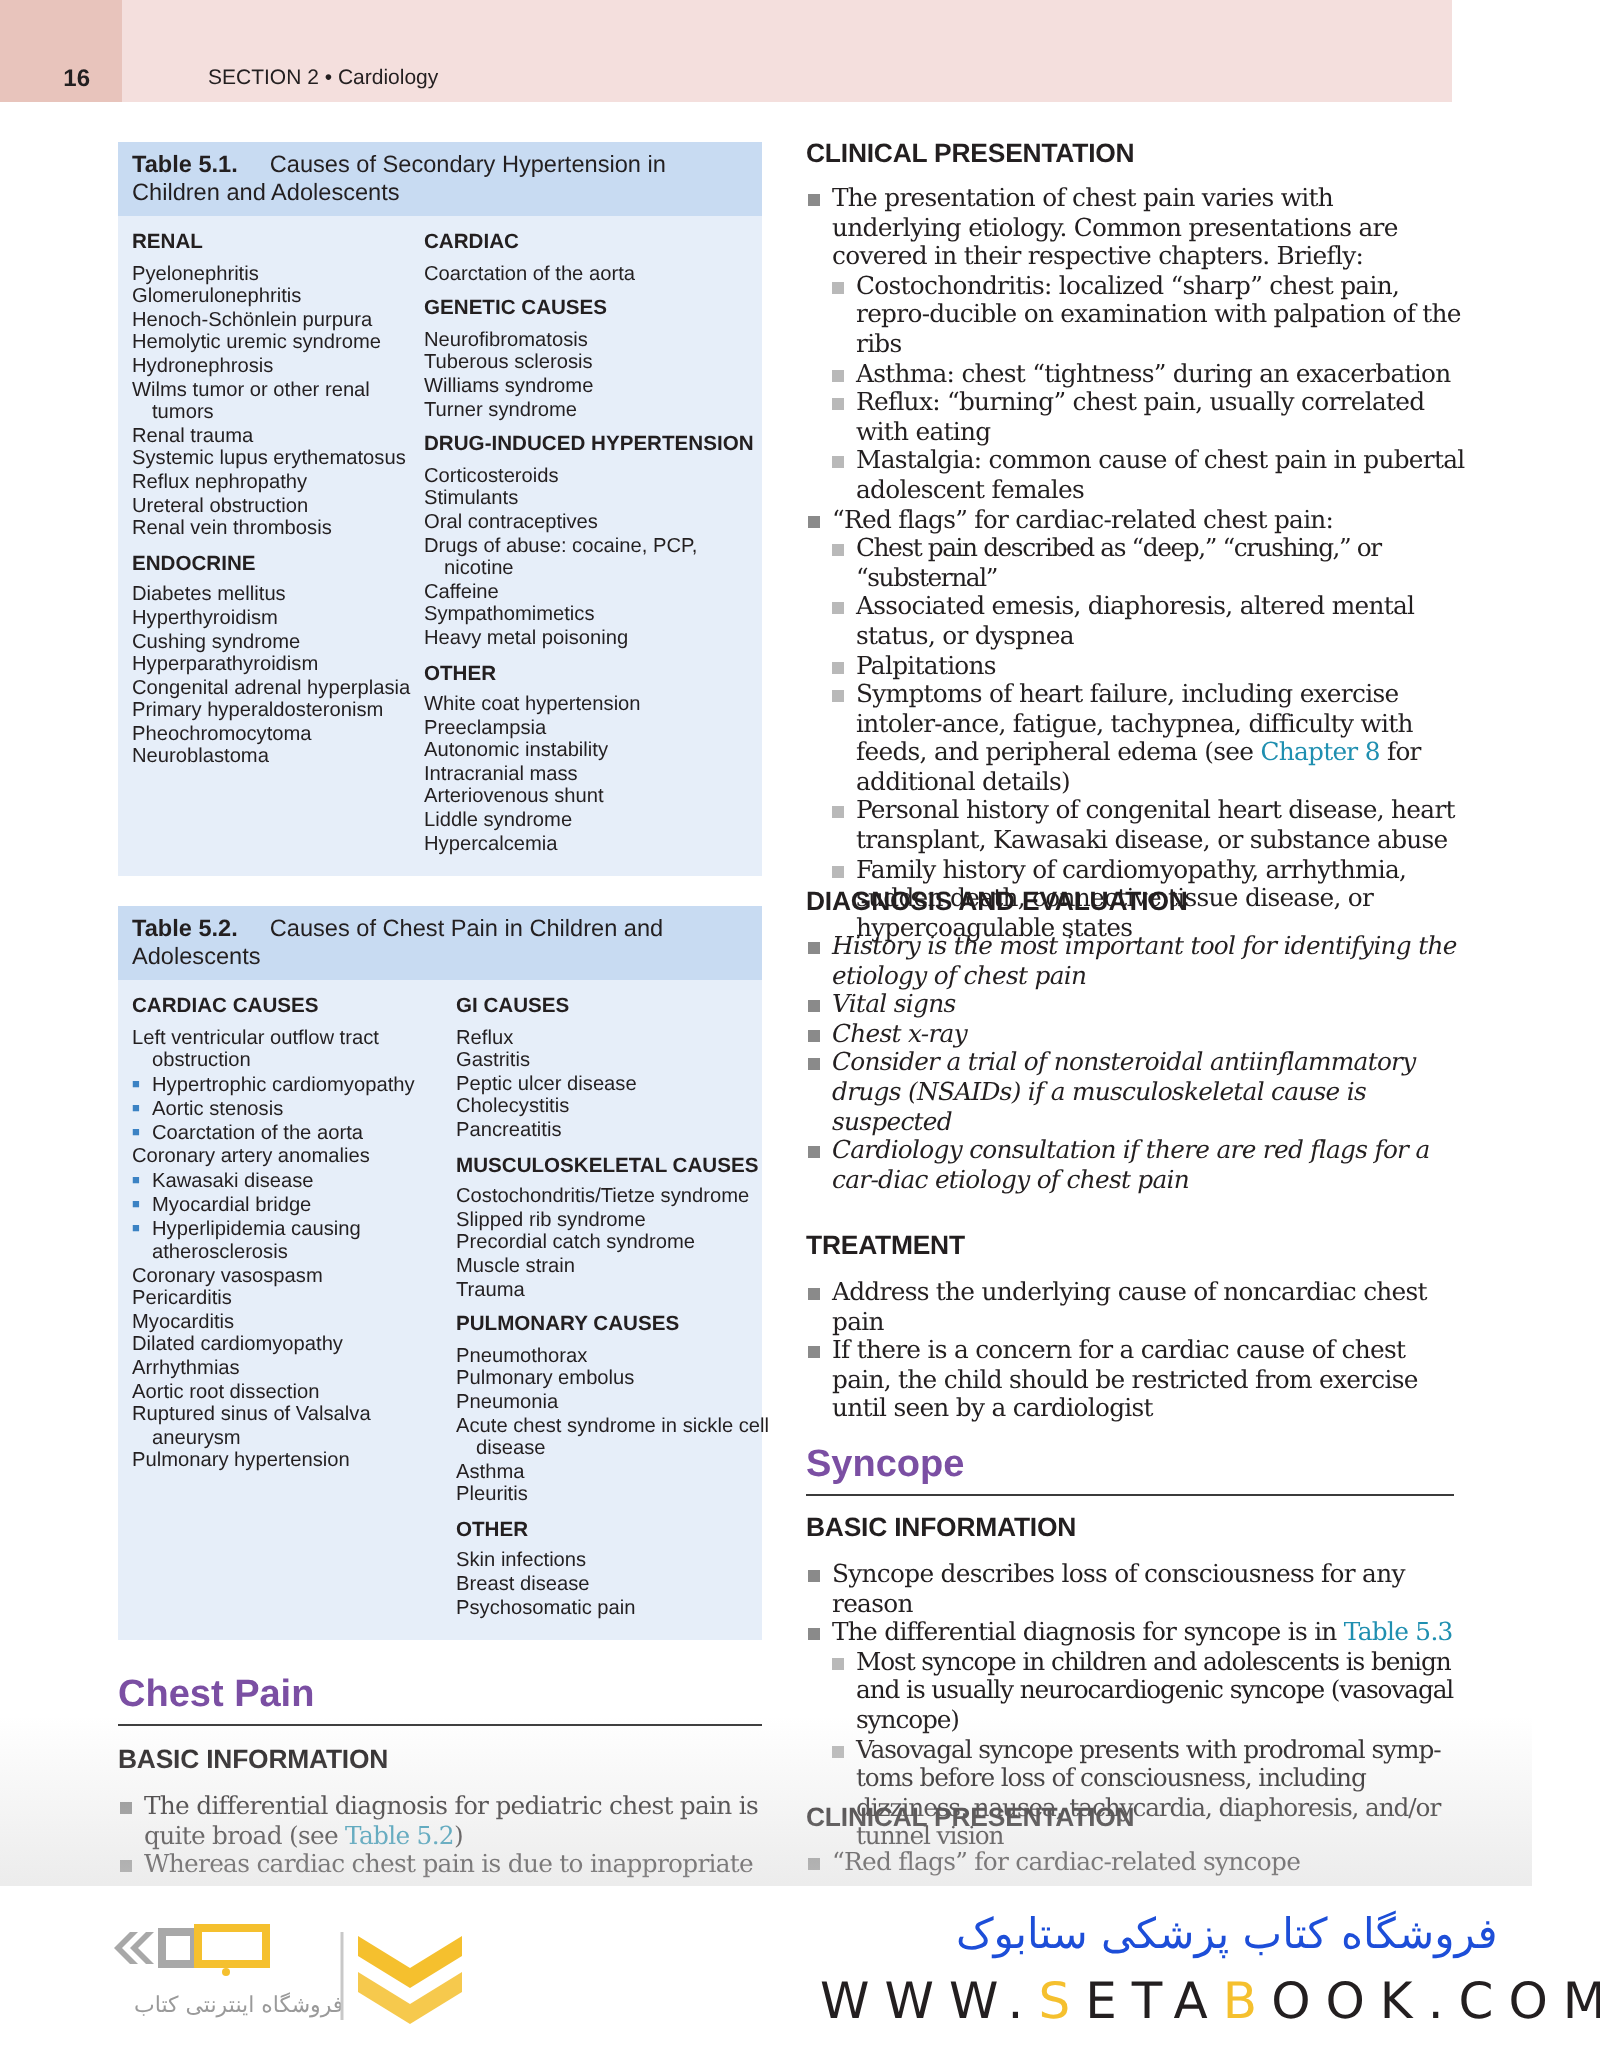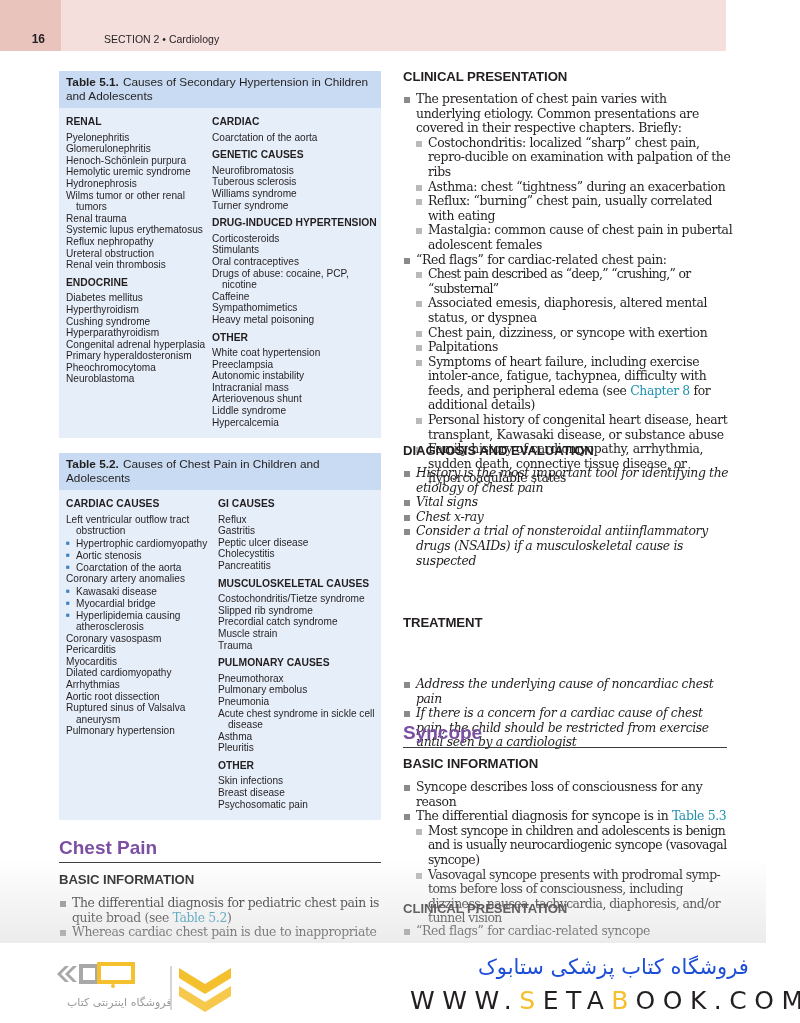--- a/index.html
+++ b/index.html
@@ -8,21 +8,21 @@
 
   
   .hdr { position: absolute; left: 0; top: 0; width: 726px; height: 51px; background: #f4dfdd; padding-left: 24px; }
   .hdr-num { position: absolute; left: 0; top: 0; width: 61px; height: 51px; background: #e8c4bc; }
   .hdr-num span { position: absolute; right: 16px; top: 32px; font: bold 12px "Liberation Sans", sans-serif; color: #231f20; }
   .hdr-title { position: absolute; left: 104px; top: 33px; font: 10.5px "Liberation Sans", sans-serif; color: #231f20; }
 
   
   .tbl { position: absolute; left: 59px; width: 322px; background: #e6eef9; }
   .tbl-head { background: #c8dbf2; padding: 4px 7px 5px 7px; font: 11.8px/14px "Liberation Sans", sans-serif; color: #231f20; }
-  .tbl-head b { font-weight: bold; margin-right: 4px; }
+  .tbl-head b { font-weight: bold; margin-right: 16px; }
   .tbl-body { position: relative; display: flex; padding: 8px 22px 6px 7px; font: 10.1px/11.6px "Liberation Sans", sans-serif; color: #231f20; }
   .tcol { flex: 0 0 auto; }
   .tcol.c1 { width: 146px; }
   .tcol.c2 { width: 165px; }
   .cat { font-weight: bold; font-size: 10.3px; margin: 0 0 4px 0; }
   .cat.more { margin-top: 6px; }
   .it { display: block; padding-left: 10px; text-indent: -10px; }
   .it.sub { padding-left: 10px; text-indent: -10px; }
   .it.sub::before { content: "\25A0"; color: #3b82c4; font-size: 6.5px; vertical-align: 1.5px; display: inline-block; width: 10px; text-indent: 0; }
 
@@ -133,21 +133,21 @@
       <span class="it sub">Hyperlipidemia causing atherosclerosis</span>
       <span class="it">Coronary vasospasm</span>
       <span class="it">Pericarditis</span>
       <span class="it">Myocarditis</span>
       <span class="it">Dilated cardiomyopathy</span>
       <span class="it">Arrhythmias</span>
       <span class="it">Aortic root dissection</span>
       <span class="it">Ruptured sinus of Valsalva aneurysm</span>
       <span class="it">Pulmonary hypertension</span>
     </div>
-    <div class="tcol" style="width:160px;">
+    <div class="tcol" style="width:160px;margin-left:10px;">
       <div class="cat">GI CAUSES</div>
       <span class="it">Reflux</span>
       <span class="it">Gastritis</span>
       <span class="it">Peptic ulcer disease</span>
       <span class="it">Cholecystitis</span>
       <span class="it">Pancreatitis</span>
       <div class="cat more">MUSCULOSKELETAL CAUSES</div>
       <span class="it">Costochondritis/Tietze syndrome</span>
       <span class="it">Slipped rib syndrome</span>
       <span class="it">Precordial catch syndrome</span>
@@ -179,37 +179,37 @@
 <div class="subhead" style="left:403px; top:69px;">CLINICAL PRESENTATION</div>
 <div class="blist" style="left:403px; top:92px; width:330px;">
   <span class="bl">The presentation of chest pain varies with underlying etiology. Common presentations are covered in their respective chapters. Briefly:</span>
   <span class="bl l2">Costochondritis: localized “sharp” chest pain, repro-ducible on examination with palpation of the ribs</span>
   <span class="bl l2">Asthma: chest “tightness” during an exacerbation</span>
   <span class="bl l2">Reflux: “burning” chest pain, usually correlated with eating</span>
   <span class="bl l2">Mastalgia: common cause of chest pain in pubertal adolescent females</span>
   <span class="bl">“Red flags” for cardiac-related chest pain:</span>
   <span class="bl l2" style="letter-spacing:-0.7px;">Chest pain described as “deep,” “crushing,” or “substernal”</span>
   <span class="bl l2">Associated emesis, diaphoresis, altered mental status, or dyspnea</span>
-  <span class="bl l2">Chest pain, dizziness, or syncope with exertion</span>
   <span class="bl l2">Palpitations</span>
   <span class="bl l2"><span>Symptoms of heart failure, including exercise intoler-ance, fatigue, tachypnea, difficulty with feeds, and peripheral edema (see </span><span class="lnk">Chapter 8</span><span> for additional details)</span></span>
   <span class="bl l2">Personal history of congenital heart disease, heart transplant, Kawasaki disease, or substance abuse</span>
   <span class="bl l2">Family history of cardiomyopathy, arrhythmia, sudden death, connective tissue disease, or hypercoagulable states</span>
 </div>
 
 <div class="subhead" style="left:403px; top:443px;">DIAGNOSIS AND EVALUATION</div>
 <div class="blist" style="left:403px; top:466px; width:330px;font-style:italic;">
   <span class="bl">History is the most important tool for identifying the etiology of chest pain</span>
   <span class="bl">Vital signs</span>
   <span class="bl">Chest x-ray</span>
   <span class="bl">Consider a trial of nonsteroidal antiinflammatory drugs (NSAIDs) if a musculoskeletal cause is suspected</span>
+  <span class="bl">Cardiology consultation if there are red flags for a car-diac etiology of chest pain</span>
 </div>
 
 <div class="subhead" style="left:403px; top:615px;">TREATMENT</div>
-<div class="blist" style="left:403px; top:677px; width:330px;font-style:italic;">
+<div class="blist" style="left:403px; top:639px; width:330px;">
   <span class="bl">Address the underlying cause of noncardiac chest pain</span>
   <span class="bl">If there is a concern for a cardiac cause of chest pain, the child should be restricted from exercise until seen by a cardiologist</span>
 </div>
 
 <div class="sec-title" style="left:403px; top:722px;">Syncope</div>
 <div class="sec-rule" style="left:403px; top:747px; width:324px;"></div>
 <div class="subhead" style="left:403px; top:756px;">BASIC INFORMATION</div>
 <div class="blist" style="left:403px; top:780px; width:330px;">
   <span class="bl">Syncope describes loss of consciousness for any reason</span>
   <span class="bl"><span>The differential diagnosis for syncope is in </span><span class="lnk">Table 5.3</span></span>

